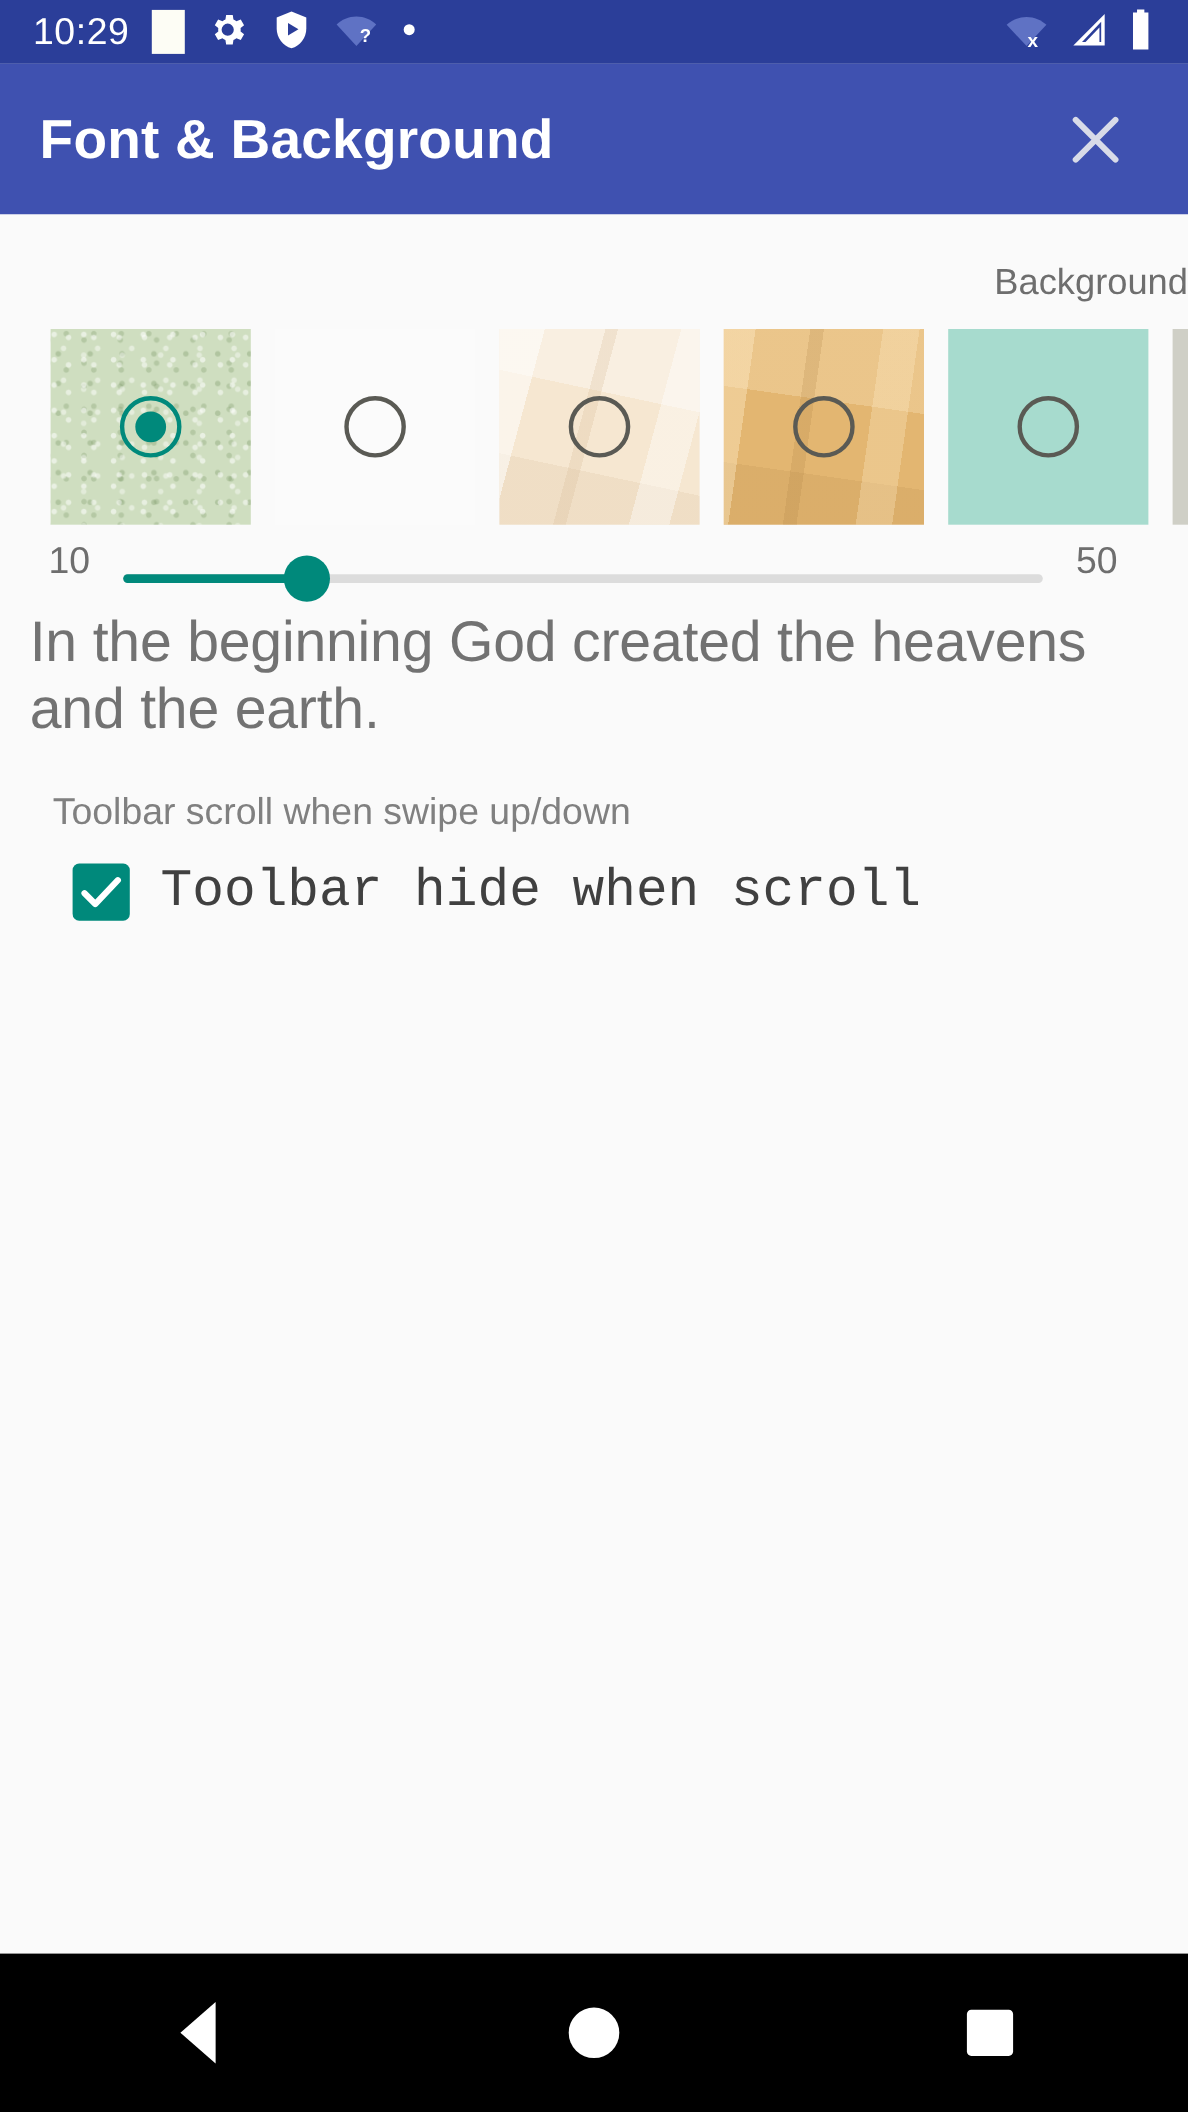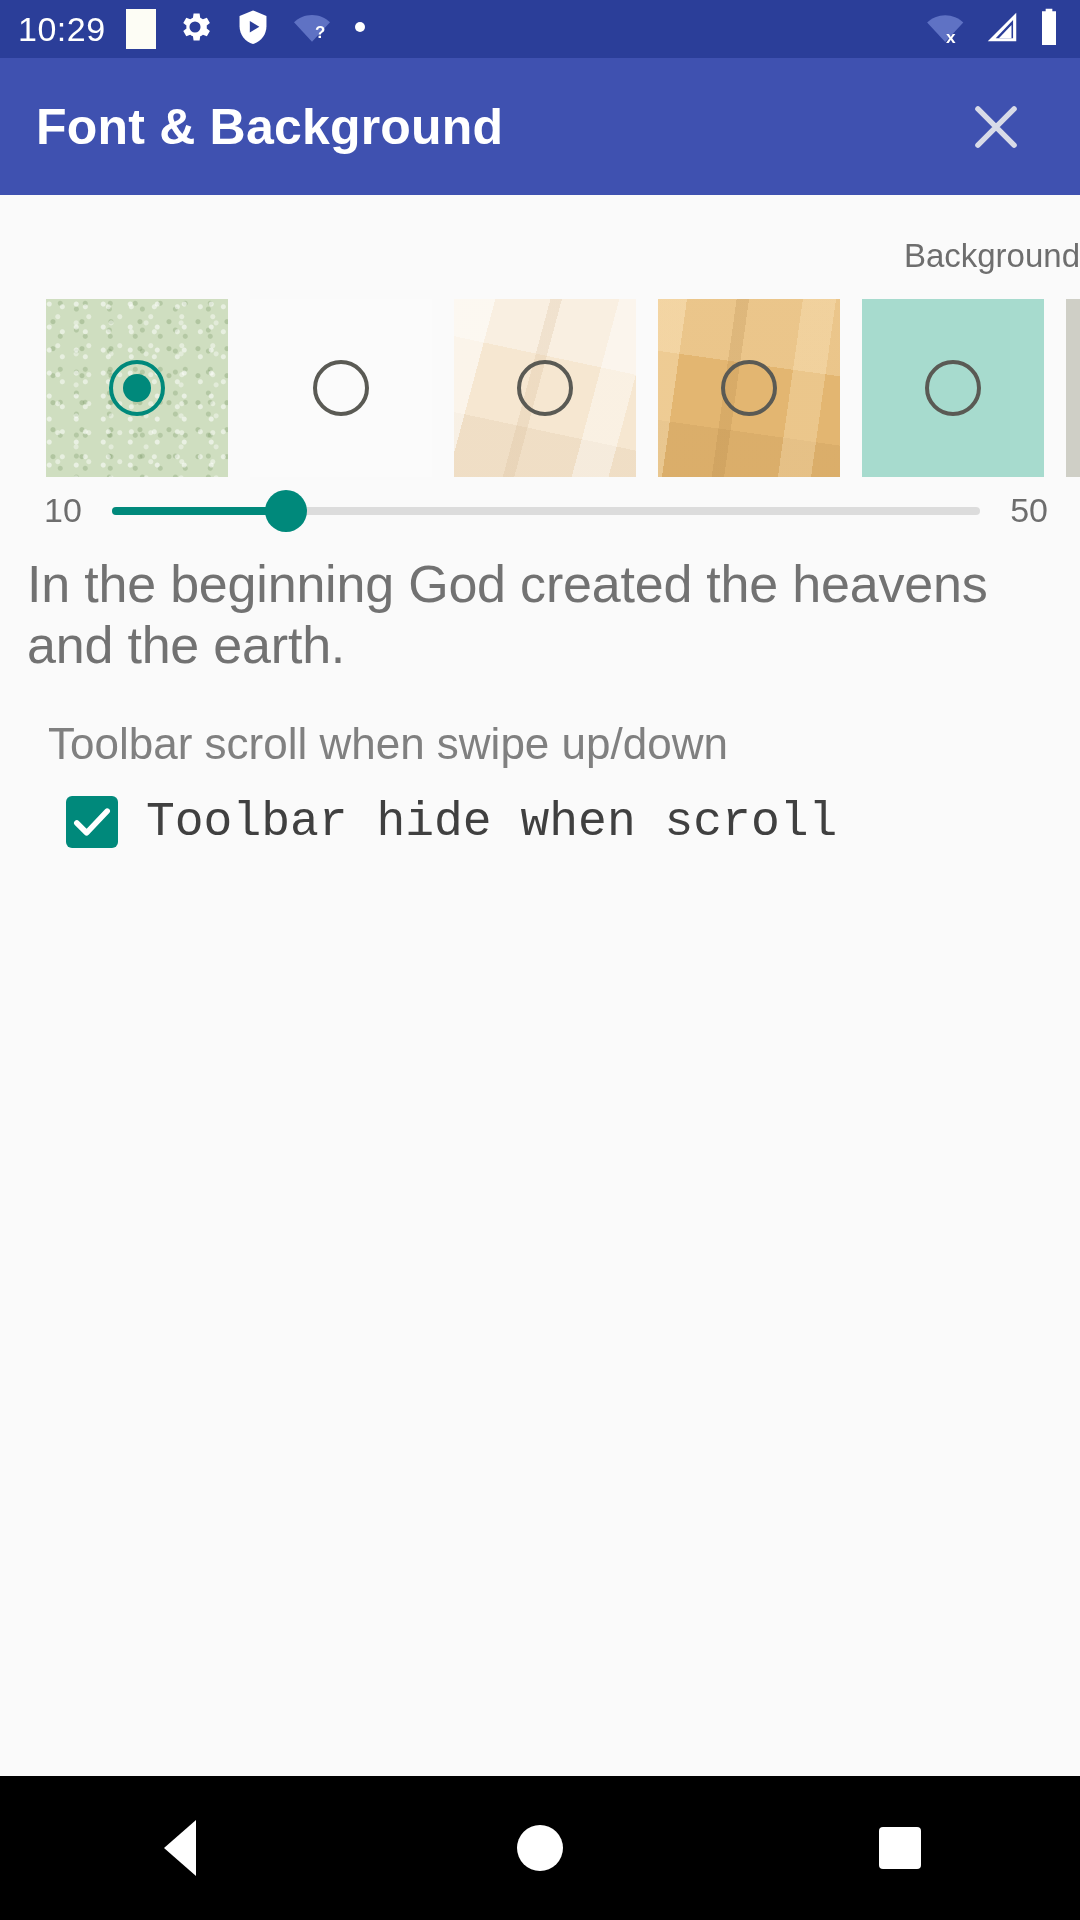--- a/index.html
+++ b/index.html
@@ -9,21 +9,21 @@
     background:#fafafa;
     overflow:hidden;
     position:relative;
   }
 
   
   .statusbar {
     position:absolute; left:0; top:0; width:1080px; height:58px;
     background:#2b3e99;
     display:flex; align-items:center;
-    padding:0 18px;
+    padding:0 30px;
   }
   .clock {
     color:#ffffff; font-size:34px; letter-spacing:0.5px;
     font-family:"Liberation Sans", sans-serif;
     line-height:1;
   }
   .sb-left { display:flex; align-items:center; gap:20px; }
   .sb-right { margin-left:auto; display:flex; align-items:center; gap:14px; }
   .sb-icon { display:block; }
   .sq-icon { width:30px; height:40px; background:#fdfdf5; }
@@ -113,22 +113,22 @@
       linear-gradient(8deg, rgba(176,132,70,.16) 0 28%, transparent 28% 62%, rgba(255,238,205,.28) 62%);
   }
   .tex-mint { background-color:#a7dbce; }
   .tex-gray { background-color:#cfcfc6; }
 
   
   .fontsize-label {
     color:#6e6e6e; font-size:33px; padding:22px 0 0 48px;
   }
   .slider-row {
-    display:flex; align-items:center;
-    padding:12px 32px 0 44px;
+    display:flex; align-items:flex-end;
+    padding:12px 64px 0 44px;
   }
   .slider-end {
     color:#6e6e6e; font-size:34px; width:60px;
   }
   .slider-end.max { text-align:right; }
   .slider-track {
     position:relative; flex:1; height:8px;
     background:#dcdcdc; border-radius:4px;
     margin:0 8px; cursor:pointer;
   }
@@ -144,21 +144,21 @@
 
   
   .preview {
     color:#727272; font-size:52px; line-height:1.18;
     padding:24px 60px 0 27px;
     letter-spacing:-0.2px;
   }
 
   
   .toolbar-label {
-    color:#808080; font-size:44px; padding:42px 0 0 48px;
+    color:#808080; font-size:34px; padding:42px 0 0 48px;
   }
   .check-row {
     display:flex; align-items:center;
     padding:26px 0 0 66px; cursor:pointer;
   }
   .checkbox {
     width:52px; height:52px; border-radius:6px;
     background:#00897b; position:relative; flex:0 0 auto;
   }
   .check-label {

